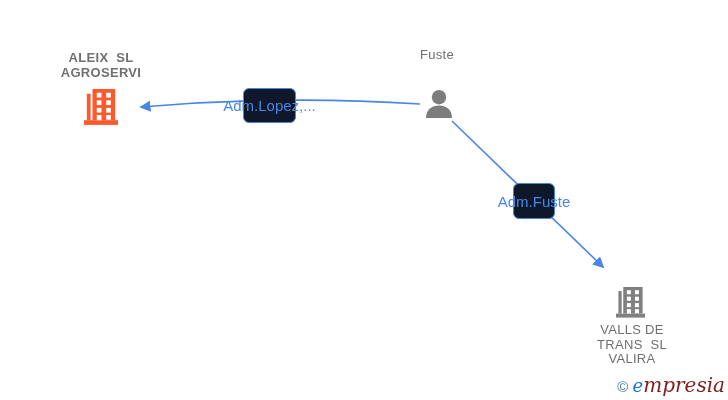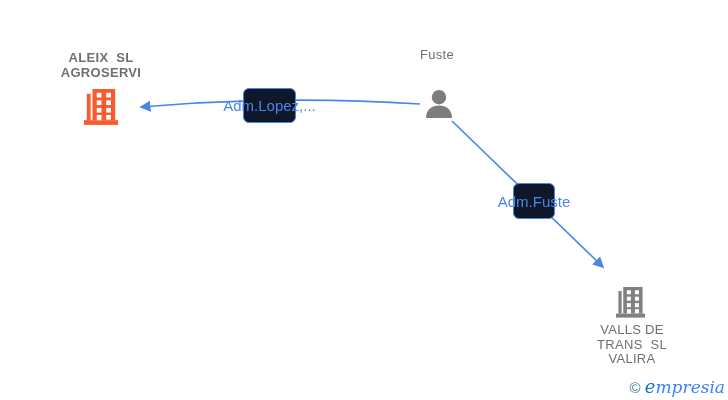--- a/index.html
+++ b/index.html
@@ -43,21 +43,21 @@
   .edge-box-1{left:243px;top:88px;width:53px;height:35px;}
   .edge-box-2{left:513px;top:183px;width:42px;height:36px;}
   .watermark{
     position:absolute;
     right:3px;bottom:3px;
     font-size:15px;
     white-space:pre;
   }
   .wm-copy{color:#3b7f95;font-family:"Liberation Sans",sans-serif;}
   .wm-e{color:#1b76c0;font-family:"DejaVu Serif",serif;font-style:italic;font-size:18px;}
-  .wm-rest{color:#3b82f6;font-family:"DejaVu Serif",serif;font-style:italic;font-size:17px;}
+  .wm-rest{color:#7f1d1d;font-family:"DejaVu Serif",serif;font-style:italic;font-size:20px;}
 </style>
 </head>
 <body>
 
 <div class="canvas">
 
   <svg width="728" height="400" viewBox="0 0 728 400">
     <defs>
       <marker id="arrowhead" viewBox="0 0 10 10" refX="8.5" refY="5" markerWidth="7" markerHeight="7" orient="auto">
         <path d="M0,0 L10,5 L0,10 Z" fill="#4a86e8"></path>

